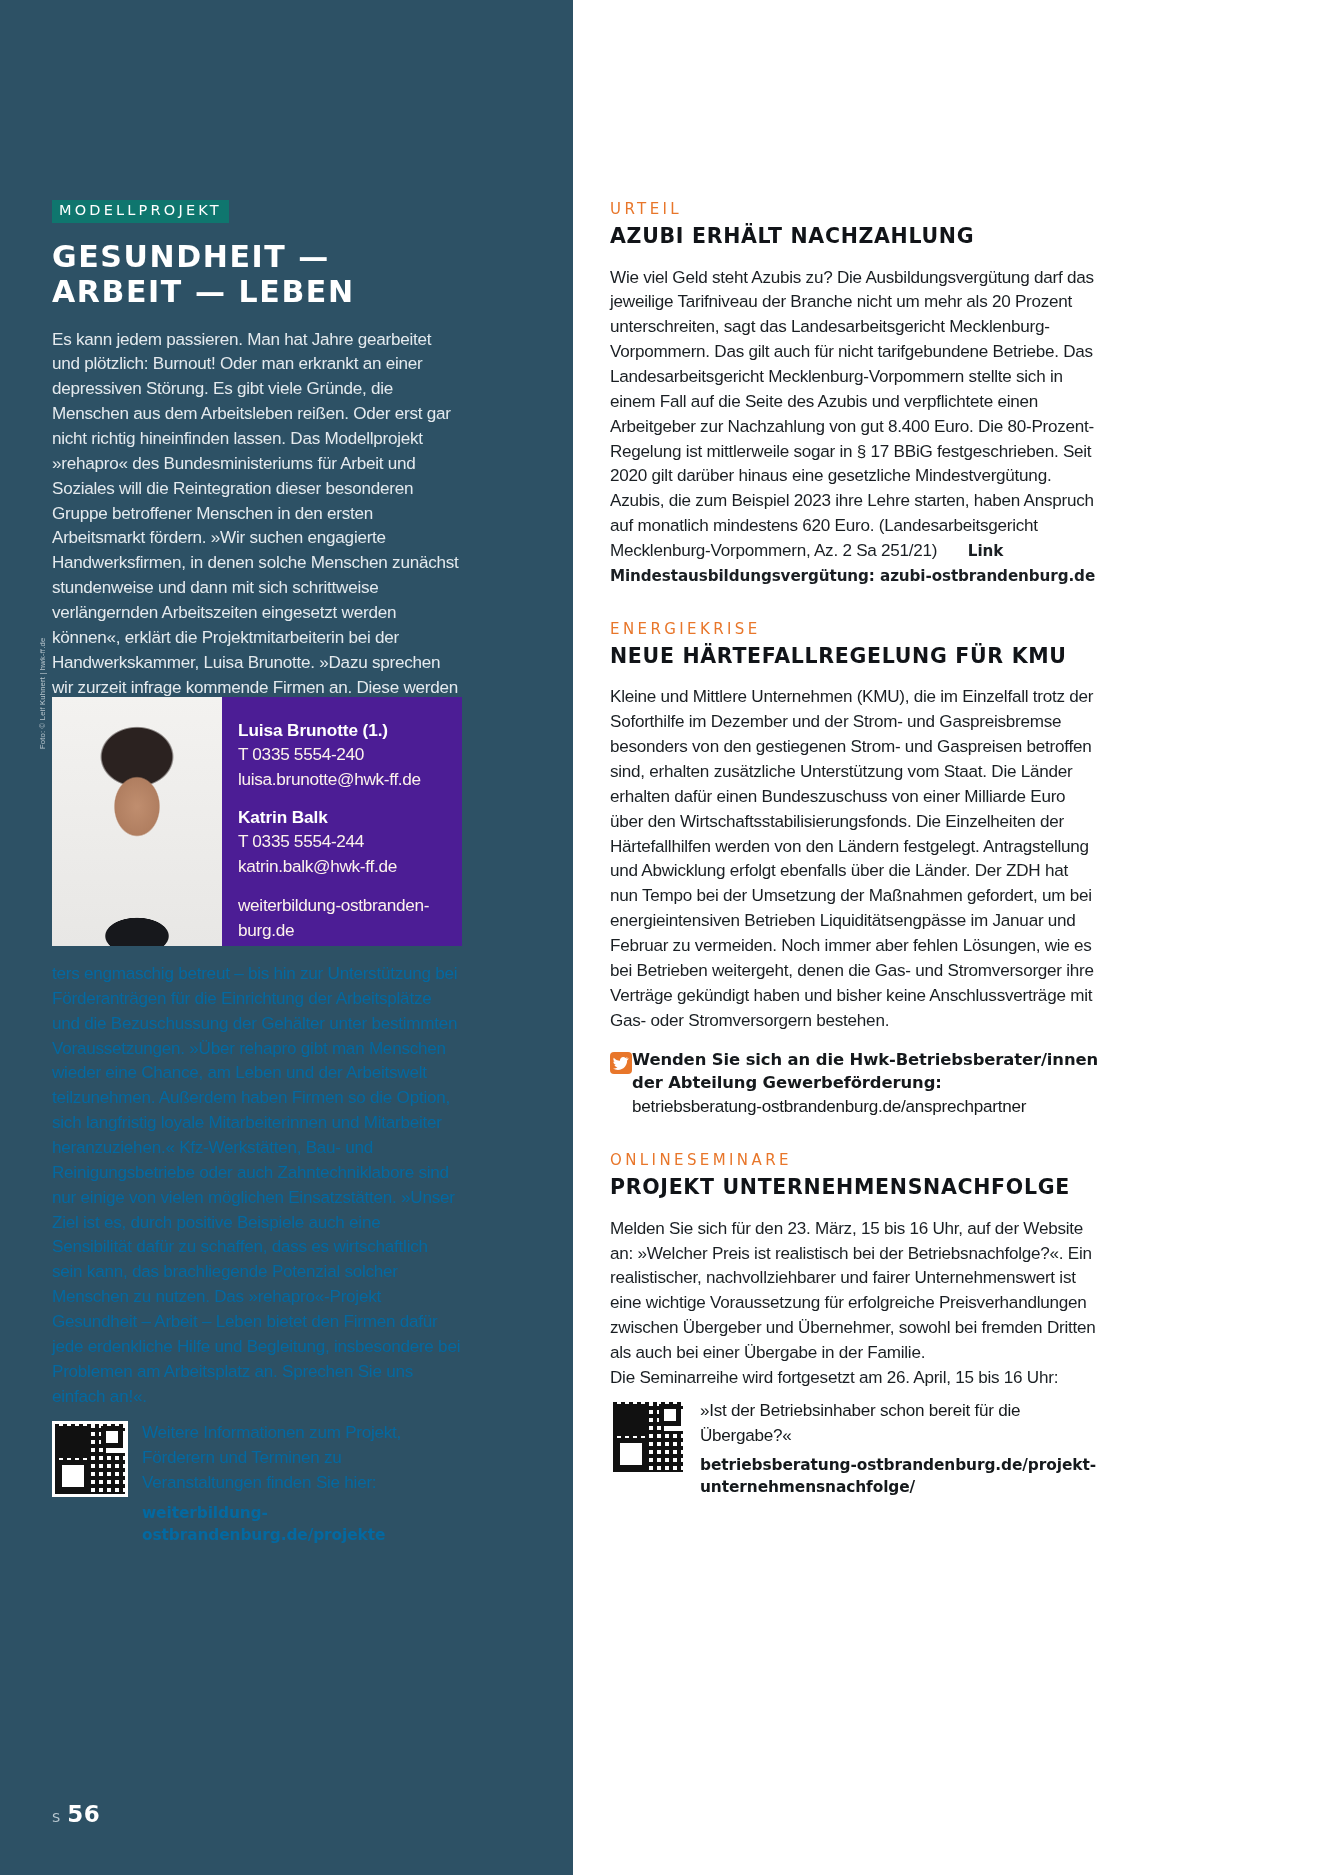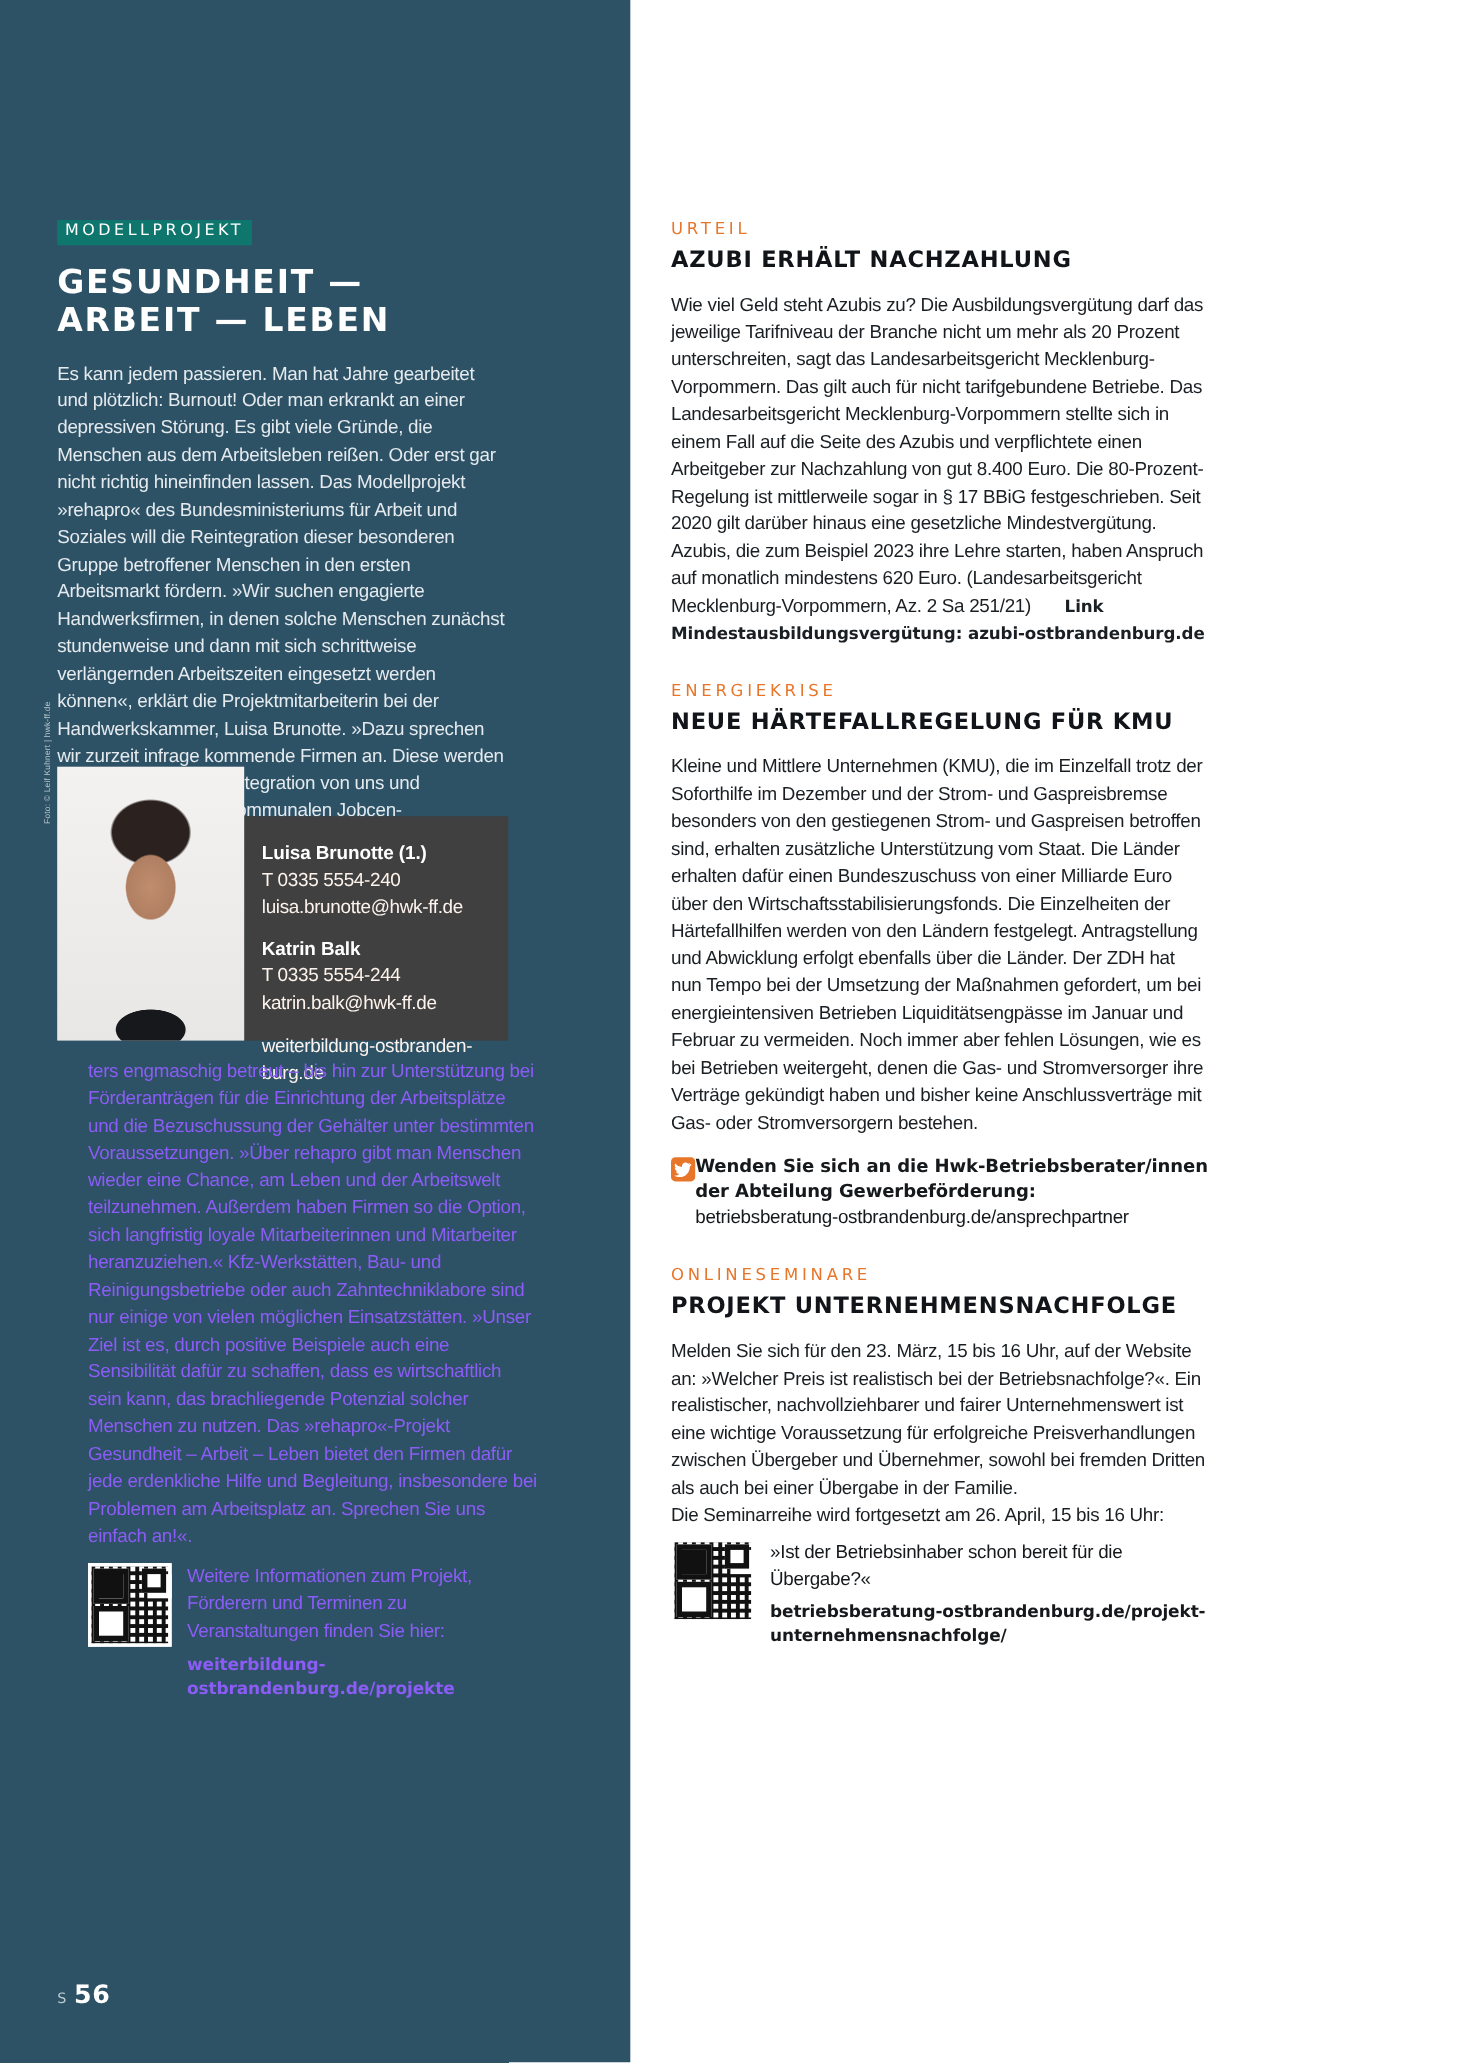--- a/index.html
+++ b/index.html
@@ -77,24 +77,23 @@
       background-repeat:no-repeat;
   }
   .photo-credit{
     position:absolute; left:-14px; top:52px;
     transform:rotate(-90deg); transform-origin:left top;
     font-size:7.6px; color:#b9c6ce; white-space:nowrap;
     letter-spacing:0.2px;
     font-family:"Liberation Sans", sans-serif;
   }
   .contact-box{
-    flex:1; background:#404040; color:#ffffff;
+    flex:1; background:#4c1d95; color:#ffffff;
     padding:22px 16px 10px 16px;
     font-family:"Liberation Sans", sans-serif;
-    margin-top:45px;
   }
   .contact-name{ font-weight:bold; font-size:17.2px; line-height:1.35; letter-spacing:-0.1px;}
   .contact-line{ font-size:17.2px; line-height:1.42; letter-spacing:-0.3px; color:#fdf3ec;}
   .contact-gap{ height:15px; }
   .contact-url{ font-size:17.2px; line-height:1.42; letter-spacing:-0.3px; color:#fdf3ec;}
 
   
   .qr{
     width:76px;height:76px;flex:0 0 76px;
     background-color:#ffffff;
@@ -197,21 +196,21 @@
       <div class="contact-line">luisa.brunotte@hwk-ff.de</div>
       <div class="contact-gap"></div>
       <div class="contact-name">Katrin Balk</div>
       <div class="contact-line">T 0335 5554-244</div>
       <div class="contact-line">katrin.balk@hwk-ff.de</div>
       <div class="contact-gap"></div>
       <div class="contact-url">weiterbildung-ostbranden-burg.de</div>
     </div>
   </div>
 
-  <div style="position:absolute; left:52px; top:962px; width:410px; color:#8b5cf6;margin-left:28px;">
+  <div style="position:absolute; left:52px; top:962px; width:410px; color:#0369a1;">
     <p class="body">ters engmaschig betreut – bis hin zur Unterstützung bei Förderanträgen für die Einrichtung der Arbeitsplätze und die Bezuschussung der Gehälter unter bestimmten Voraussetzungen. »Über rehapro gibt man Menschen wieder eine Chance, am Leben und der Arbeitswelt teilzunehmen. Außerdem haben Firmen so die Option, sich langfristig loyale Mitarbeiterinnen und Mitarbeiter heranzuziehen.« Kfz-Werkstätten, Bau- und Reinigungsbetriebe oder auch Zahntechniklabore sind nur einige von vielen möglichen Einsatzstätten. »Unser Ziel ist es, durch positive Beispiele auch eine Sensibilität dafür zu schaffen, dass es wirtschaftlich sein kann, das brachliegende Potenzial solcher Menschen zu nutzen. Das »rehapro«-Projekt Gesundheit – Arbeit – Leben bietet den Firmen dafür jede erdenkliche Hilfe und Begleitung, insbesondere bei Problemen am Arbeitsplatz an. Sprechen Sie uns einfach an!«.</p>
     <div class="qr-row" style="margin-top:12px;">
       <div class="qr">
           <span class="eye3"></span>
         </div>
       <div class="qr-text">
         <div class="t">Weitere Informationen zum Projekt, Förderern und Terminen zu Veranstaltungen finden Sie hier:</div>
         <div class="link" style="margin-top:7px;">weiterbildung-ostbrandenburg.de/projekte</div>
       </div>
     </div>

